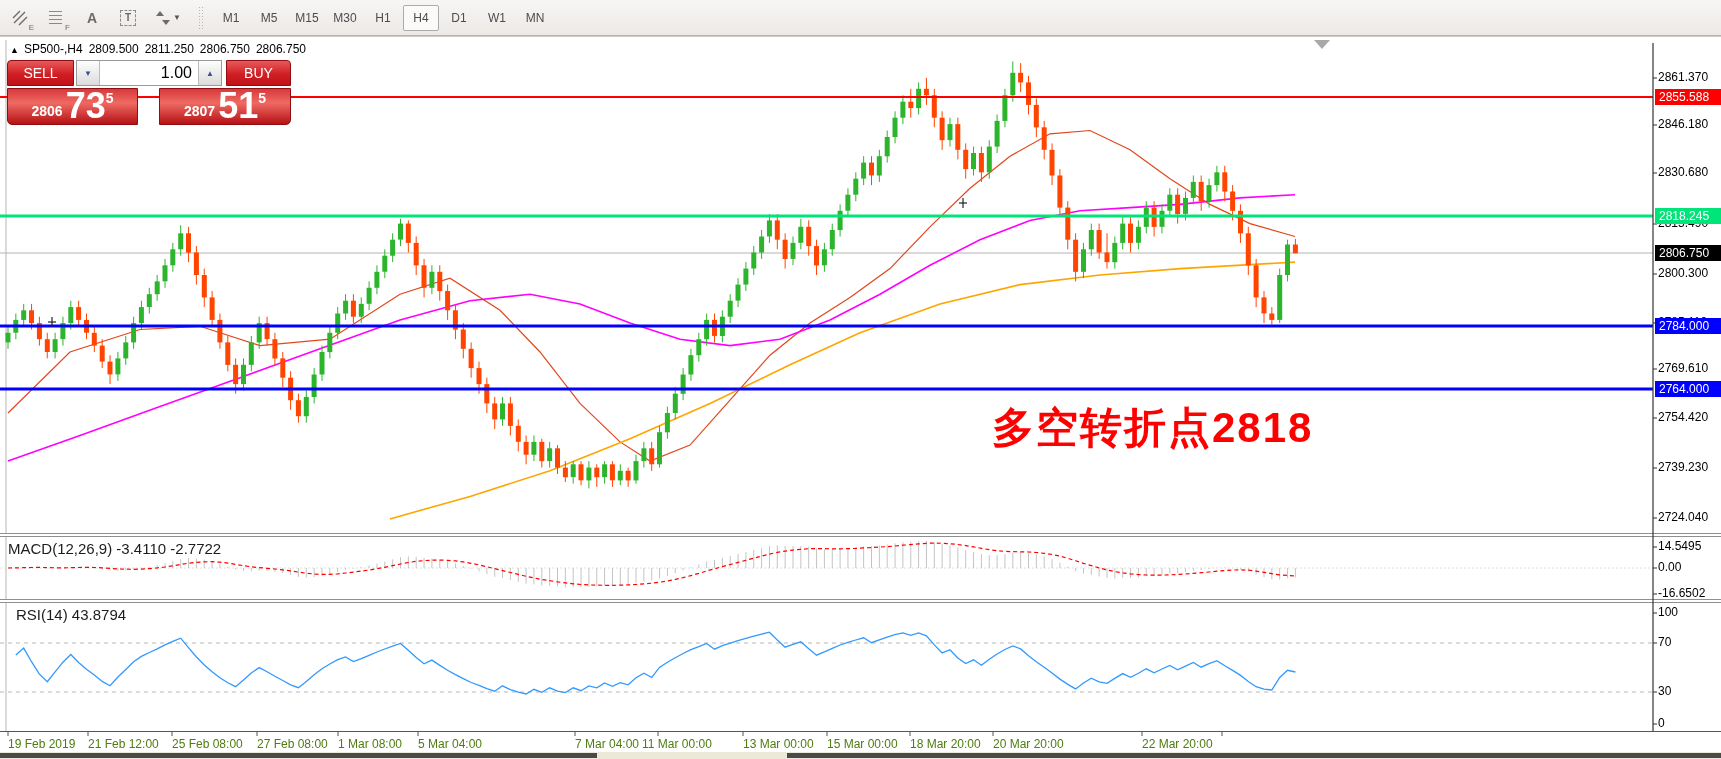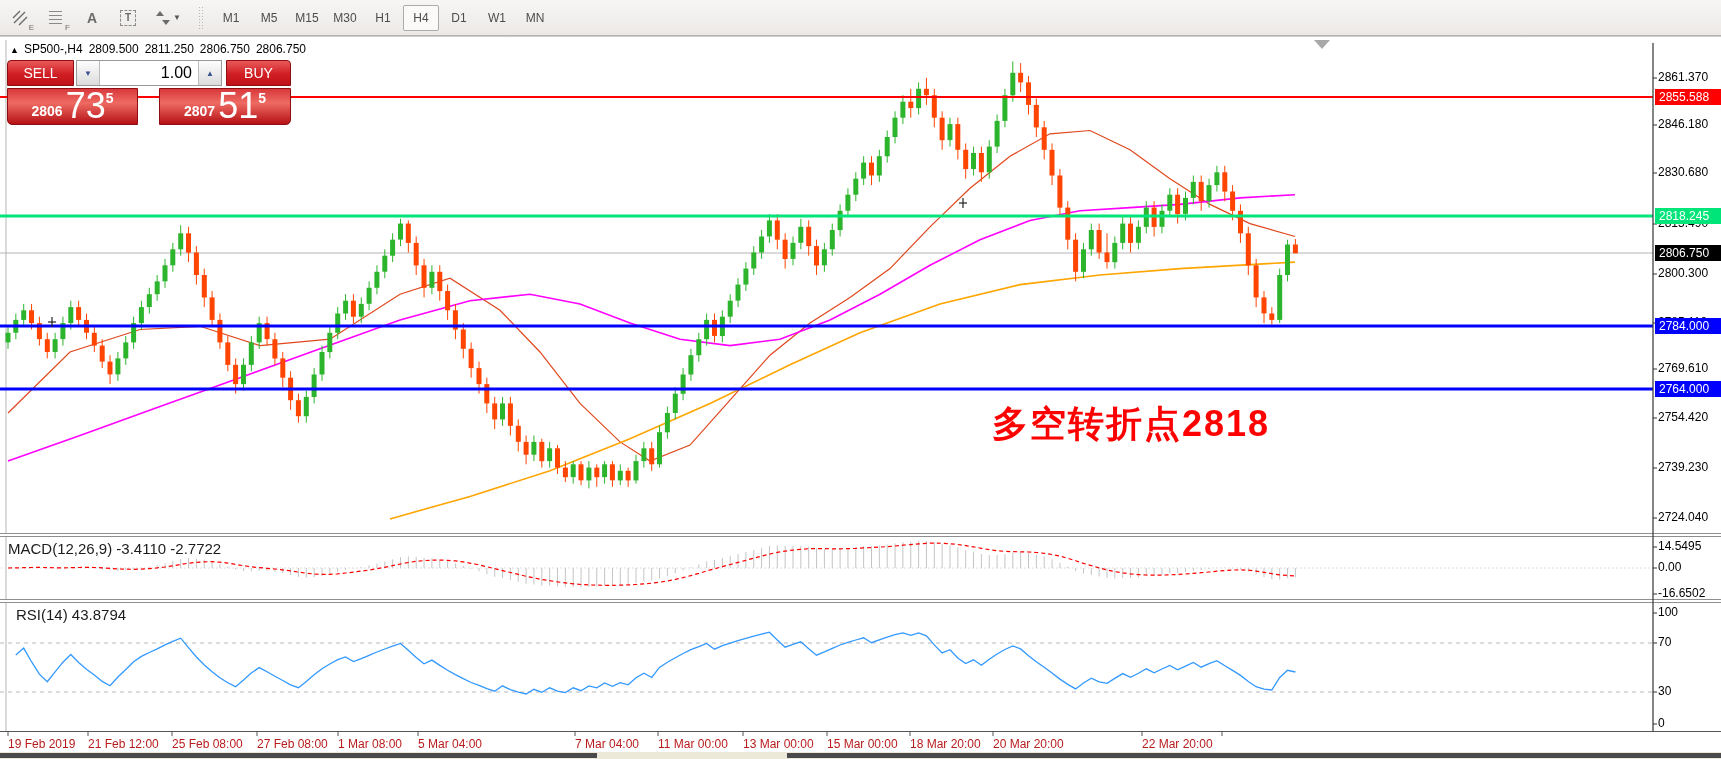--- a/index.html
+++ b/index.html
@@ -36,35 +36,35 @@
   .vol-step{width:22px;background:linear-gradient(#fdfdfd,#dcdcdc);border-left:1px solid #bbb;border-right:1px solid #bbb;
     display:flex;align-items:center;justify-content:center;font-size:8px;color:#39538f;}
   .vol-val{flex:1;display:flex;align-items:center;justify-content:flex-end;padding-right:6px;
     font-size:16px;color:#000;background:#fff;}
   .ocp-row2{display:flex;margin-top:2px;height:37px;}
   .price-box{background:linear-gradient(#d8393c,#ee6a62 40%,#b61116);border:1px solid #8f0e12;color:#fff;
     display:flex;align-items:flex-end;justify-content:center;padding-bottom:3px;position:relative;}
   .price-sell{width:138px;border-radius:0 0 0 5px;}
   .price-buy{width:139px;margin-left:21px;border-radius:0 0 5px 0;}
   .p-small{font-size:14px;font-weight:bold;margin-right:3px;line-height:20px;}
-  .p-big{font-size:36px;font-weight:normal;line-height:30px;text-align:center;}
+  .p-big{font-size:36px;font-weight:bold;line-height:30px;text-align:center;}
   .p-sup{font-size:14px;font-weight:bold;position:relative;top:-15px;}
 
   
   .ind-label{position:absolute;font-size:15px;color:#1c1c1c;z-index:20;white-space:nowrap;}
 
   
-  .annot{position:absolute;left:992px;top:400px;font-size:36px;font-weight:bold;color:#ff0000;
+  .annot{position:absolute;left:992px;top:400px;font-size:42px;font-weight:bold;color:#ff0000;
     letter-spacing:2px;z-index:18;white-space:nowrap;}
 
   
   .axis-lbl{position:absolute;left:1658px;font-size:12px;color:#000;z-index:15;white-space:nowrap;}
   .hline-lbl{position:absolute;left:1655px;width:64px;height:16px;font-size:12px;color:#fff;
     display:flex;align-items:center;padding-left:4px;z-index:16;}
-  .time-lbl{position:absolute;top:737px;font-size:12px;color:#b91c1c;z-index:15;white-space:nowrap;}
+  .time-lbl{position:absolute;top:737px;font-size:12px;color:#4d7c0f;z-index:15;white-space:nowrap;}
 
   
   .scrollbar{position:absolute;left:0;top:752px;width:1721px;height:7px;background:#ece9d8;z-index:22;}
   .sb-seg{position:absolute;top:1px;height:5px;}
 </style>
 </head>
 <body>
 
 <div id="stage">
 
@@ -728,21 +728,21 @@
       <div class="hline-lbl" style="top: 245px; background: rgb(0, 0, 0);">2806.750</div>
     </div>
   <div id="time-labels">
       <div class="time-lbl" style="left: 8px;">19 Feb 2019</div>
       <div class="time-lbl" style="left: 88px;">21 Feb 12:00</div>
       <div class="time-lbl" style="left: 172px;">25 Feb 08:00</div>
       <div class="time-lbl" style="left: 257px;">27 Feb 08:00</div>
       <div class="time-lbl" style="left: 338px;">1 Mar 08:00</div>
       <div class="time-lbl" style="left: 418px;">5 Mar 04:00</div>
       <div class="time-lbl" style="left: 575px;">7 Mar 04:00</div>
-      <div class="time-lbl" style="left: 658px; text-align: right;">11 Mar 00:00</div>
+      <div class="time-lbl" style="left: 642px; text-align: right;">11 Mar 00:00</div>
       <div class="time-lbl" style="left: 743px;">13 Mar 00:00</div>
       <div class="time-lbl" style="left: 827px;">15 Mar 00:00</div>
       <div class="time-lbl" style="left: 910px;">18 Mar 20:00</div>
       <div class="time-lbl" style="left: 993px;">20 Mar 20:00</div>
       <div class="time-lbl" style="left: 1142px;">22 Mar 20:00</div>
       <div class="time-lbl" style="left: 1222px; margin-top: 27px;">26 Mar 16:00</div>
     </div>
 
   <div class="scrollbar">
     <div class="sb-seg" style="left: 0px; width: 597px; background: rgb(74, 74, 74);"></div>

